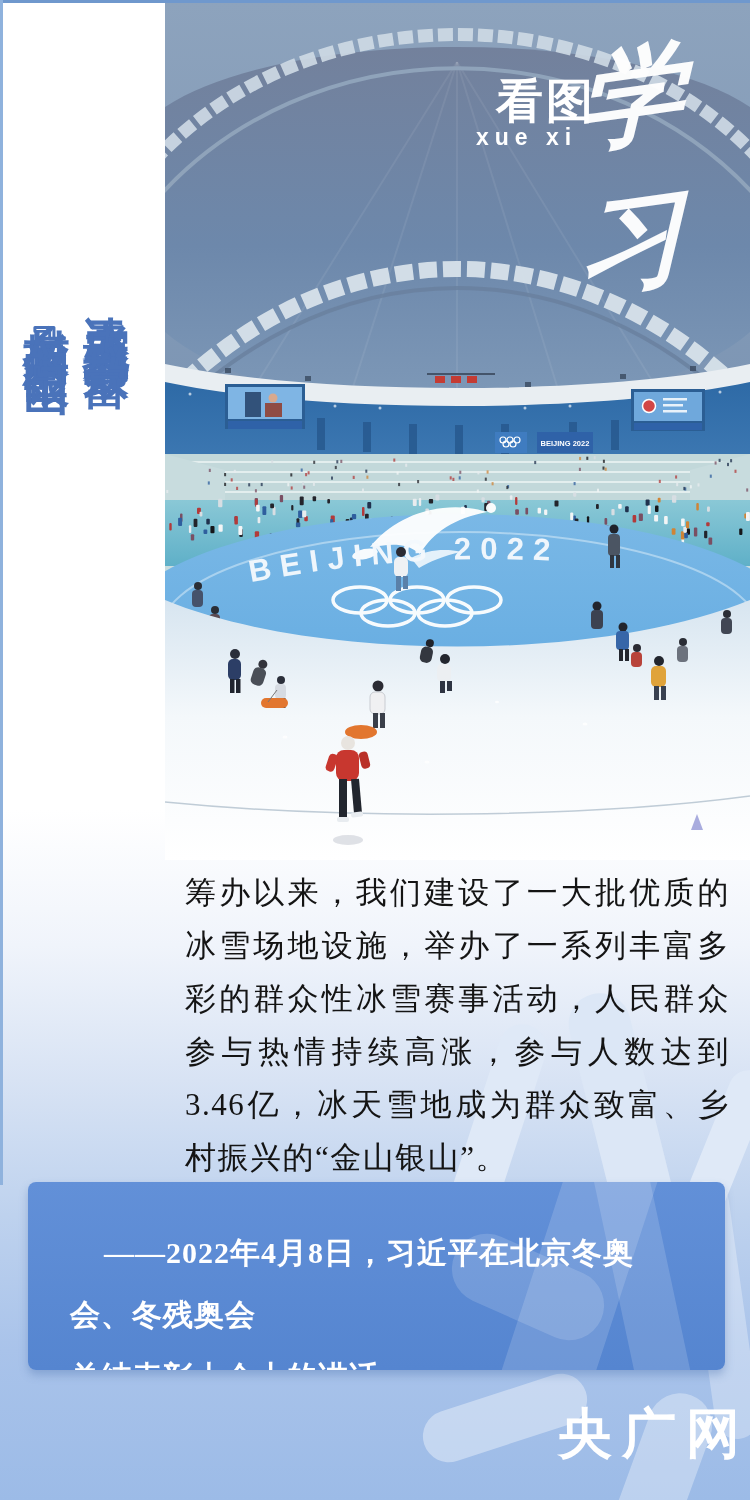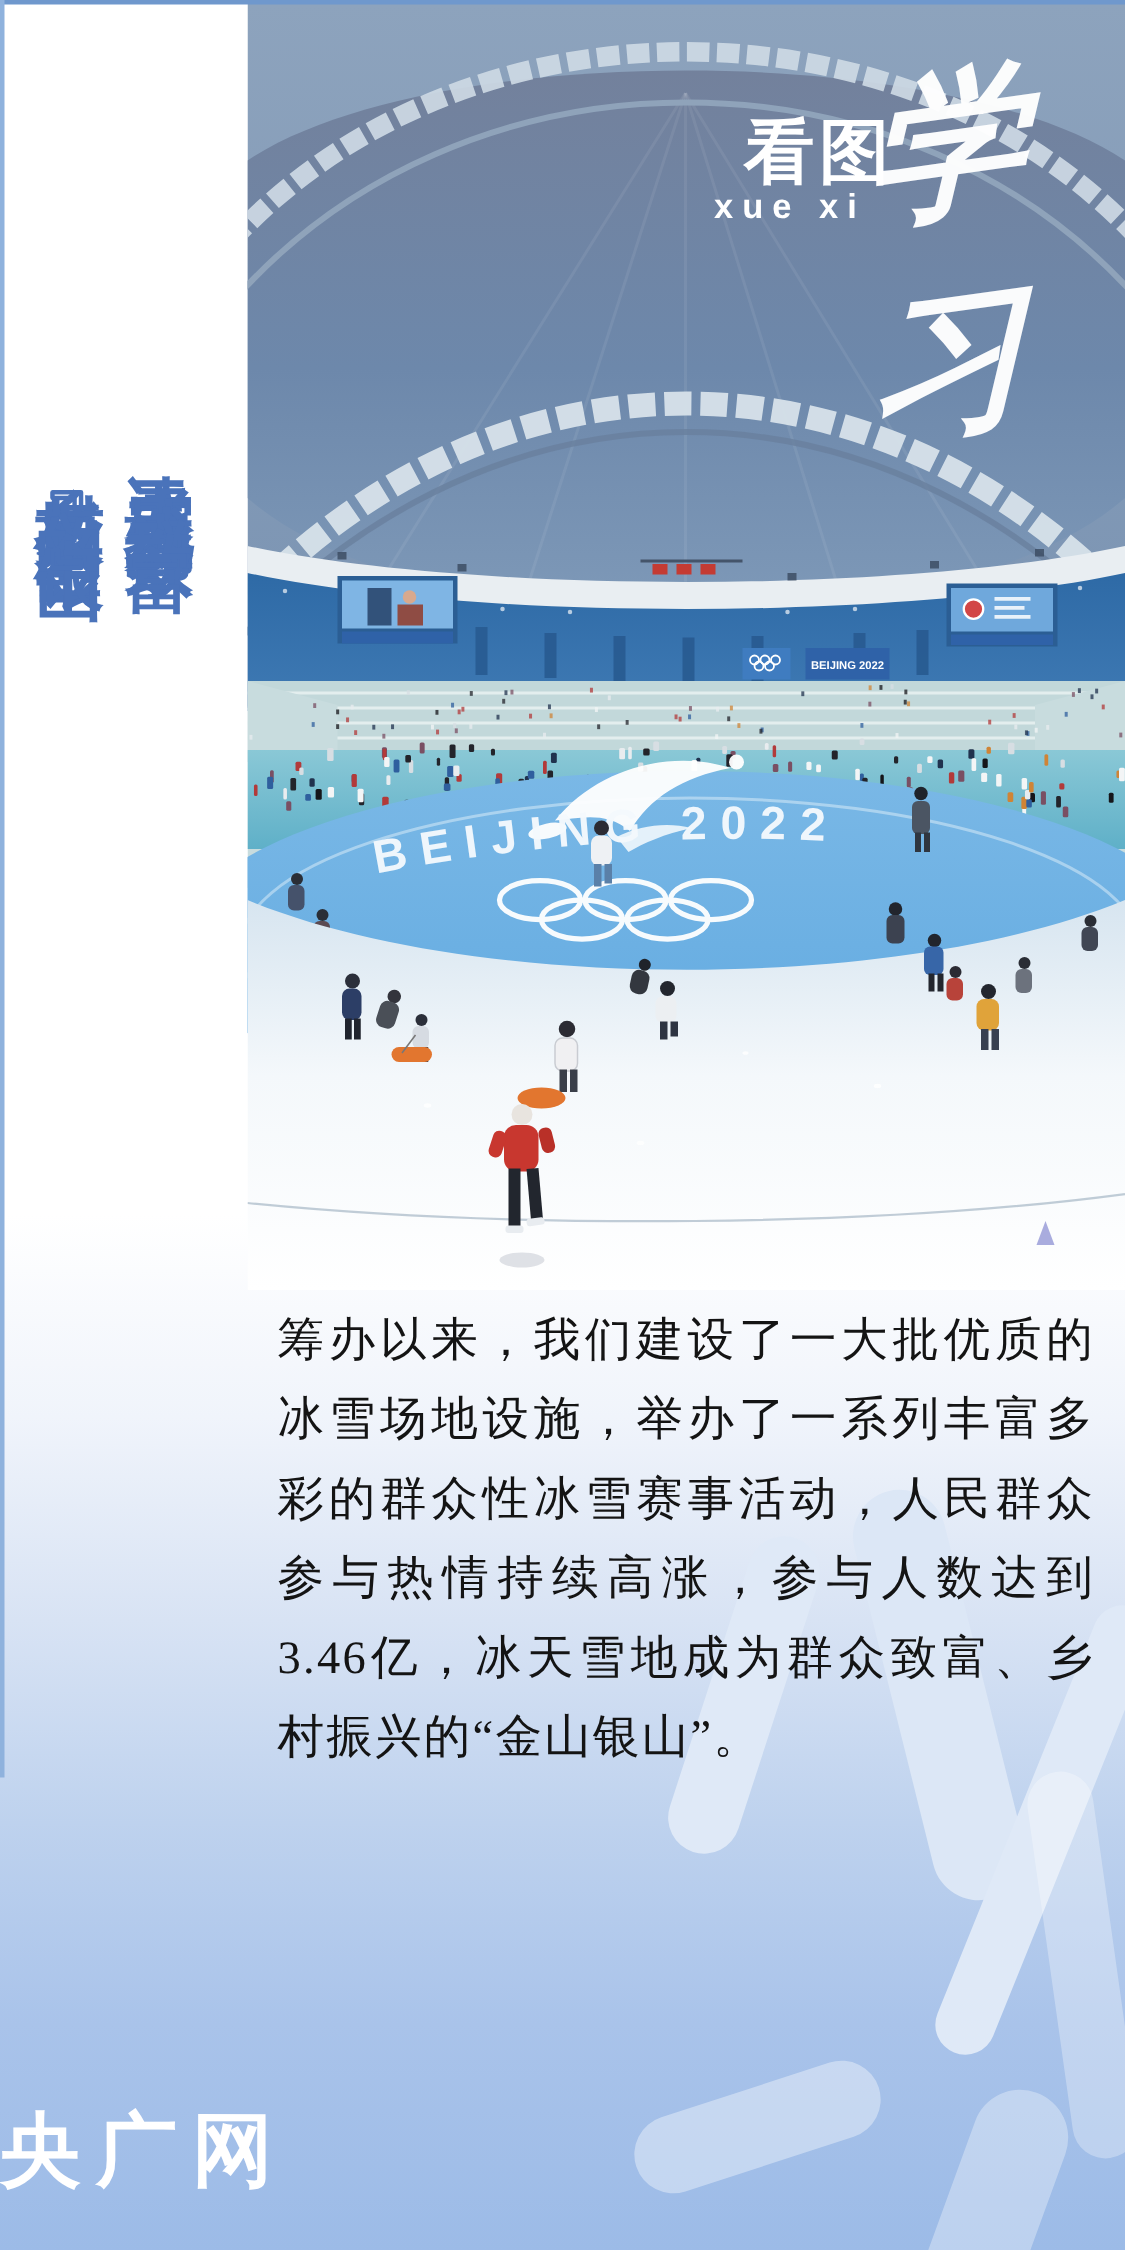--- a/index.html
+++ b/index.html
@@ -55,21 +55,21 @@
     position:absolute;left:42px;top:40px;width:620px;color:#ffffff;
     font-family:"Liberation Serif","DejaVu Serif",serif;font-weight:bold;
     font-size:30px;line-height:62px;letter-spacing:1px;
   }
   .panel-text .l1{text-indent:34px;display:block;}
   .panel-text .l2{display:block;}
   .pwm{position:absolute;background:rgba(255,255,255,.15);border-radius:50px;}
 
   
   .footer-logo{
-    position:absolute;left:0;top:1398px;width:750px;text-align:left;z-index:7;
+    position:absolute;left:0;top:1398px;width:750px;text-align:right;z-index:7;
     color:#ffffff;font-weight:bold;font-size:54px;letter-spacing:10px;
     font-family:"Liberation Sans","DejaVu Sans",sans-serif;
   }
 </style>
 </head>
 <body>
 
 <div class="page">
 
   <div class="wm" style="left:472px;top:1020px;width:48px;height:220px;background:#dfe9f7;transform:rotate(18deg);"></div>
@@ -563,16 +563,25 @@
     <div class="brand-cn">看图</div>
     <div class="brand-py">xue xi</div>
     <div class="brand-cal">学习</div>
   </div>
 
   <div class="headline-col col1">冰天雪地成为群众致富</div>
   <div class="headline-col col2">乡村振兴的『金山银山』</div>
 
   <div class="quote">筹办以来，我们建设了一大批优质的冰雪场地设施，举办了一系列丰富多彩的群众性冰雪赛事活动，人民群众参与热情持续高涨，参与人数达到3.46亿，冰天雪地成为群众致富、乡村振兴的“金山银山”。</div>
 
+  <div class="panel">
+    <div class="pwm" style="left:490px;top:-70px;width:90px;height:430px;transform:rotate(18deg);"></div>
+    <div class="pwm" style="left:590px;top:-50px;width:55px;height:320px;transform:rotate(-12deg);"></div>
+    <div class="pwm" style="left:420px;top:70px;width:160px;height:70px;transform:rotate(24deg);"></div>
+    <div class="panel-text">
+      <span class="l1">——2022年4月8日，习近平在北京冬奥会、冬残奥会</span>
+      <span class="l2">总结表彰大会上的讲话</span>
+    </div>
+  </div>
 
   <div class="footer-logo">央广网</div>
 
 </div>
 
 </body></html>

